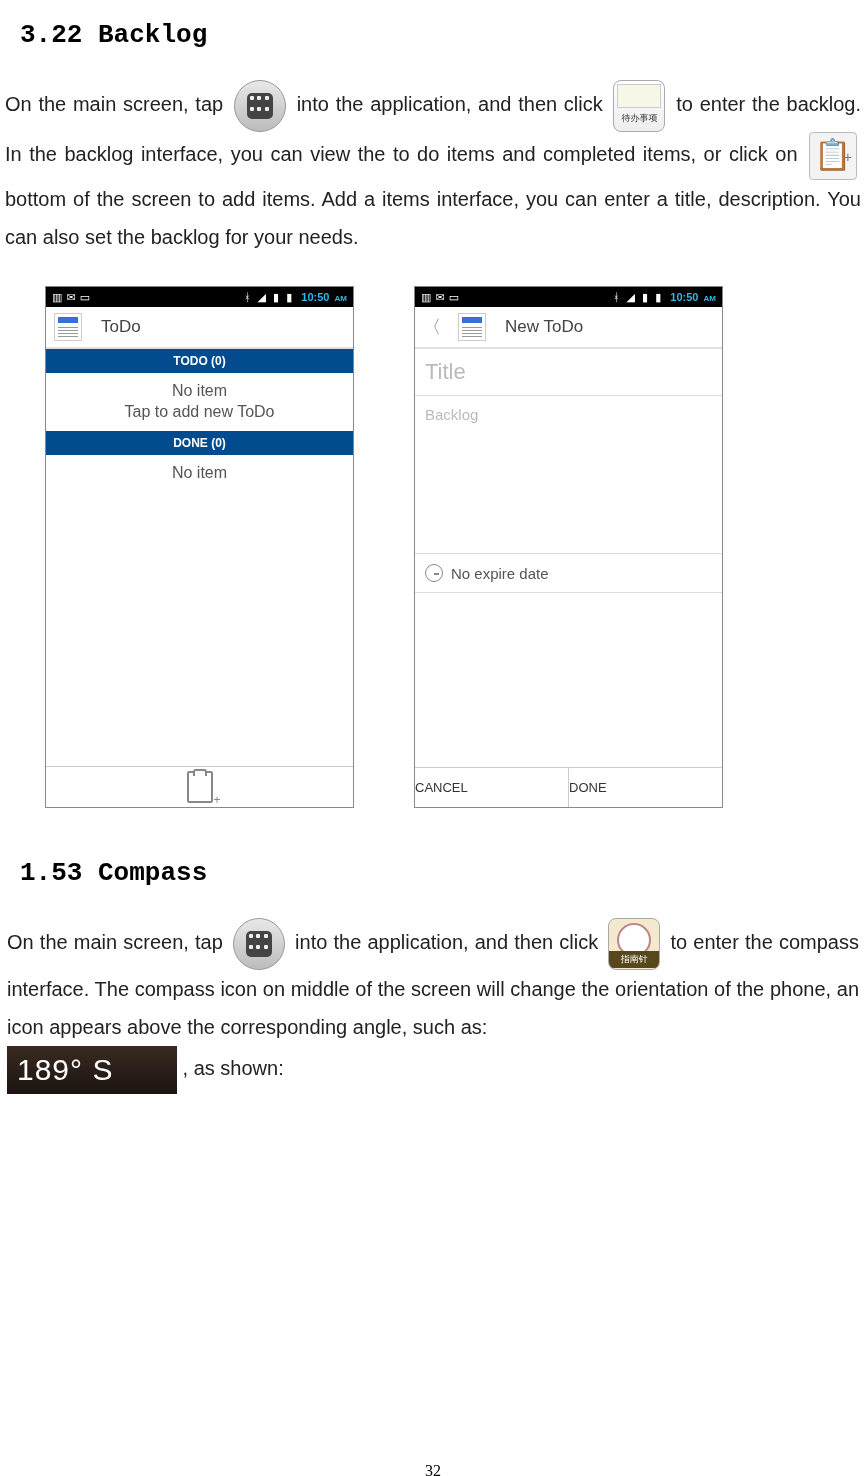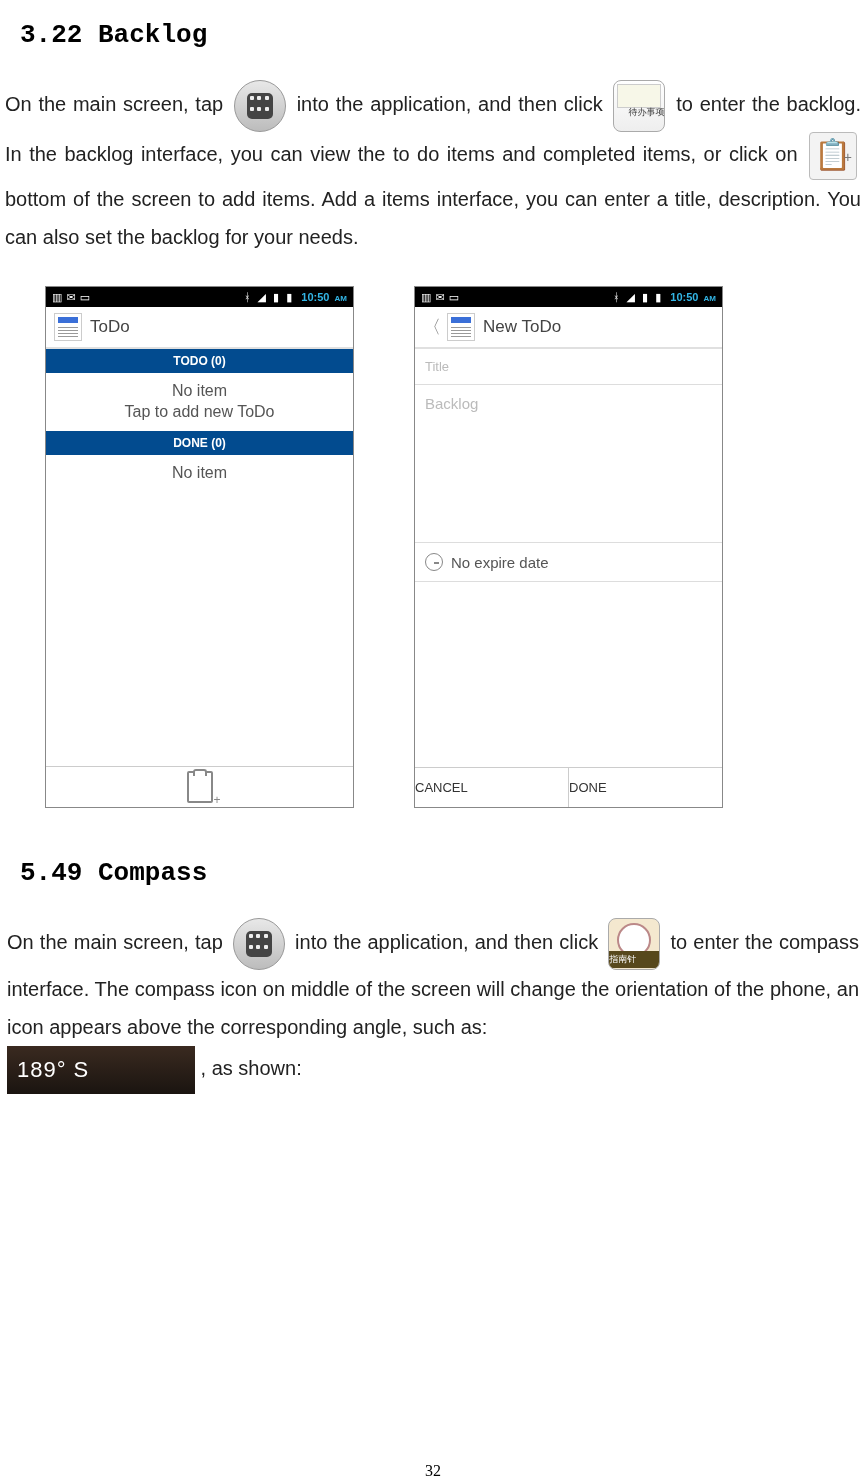--- a/index.html
+++ b/index.html
@@ -79,23 +79,23 @@
     overflow: hidden;
   }
   .inline-icon.todo-app .thumb{
     position:absolute;
     top:3px; left:3px; right:3px; height:22px;
     background:#f7f7e8;
     border:1px solid #ccc;
   }
   .inline-icon.todo-app .label{
     position:absolute;
-    bottom:10px; left:0; right:0;
+    bottom:4px; left:0; right:0;
     font-size:9px;
-    text-align:right;
+    text-align:center;
     color:#333;
     font-family:"SimSun","Microsoft YaHei",sans-serif;
   }
   .inline-icon.add-note {
     width: 46px;
     height: 46px;
     border:1px solid #bbb;
     background:#f3f3f3;
     border-radius:4px;
     font-size:30px;
@@ -123,32 +123,32 @@
     position:absolute;
     top:4px; left:0; right:0; margin:auto;
     width:30px; height:30px;
     border-radius:50%;
     border:2px solid #b88;
     background:#fff;
   }
   .inline-icon.compass-app .label{
     position:absolute;
     bottom:1px; left:0; right:0;
-    font-size:9px; 
+    font-size:9px; text-align:center;
     background:#57481c;
     color:#fff;
     font-family:"SimSun","Microsoft YaHei",sans-serif;
   }
   .inline-image.degree{
     display:inline-block;
-    width:188px; height:48px;
+    width:170px; height:48px;
     background:linear-gradient(#3a2a20,#1a1410);
     color:#fff;
     font-family:"Arial Narrow",Arial,sans-serif;
-    font-size:22px;
+    font-size:30px;
     line-height:48px;
     padding-left:10px;
     vertical-align:middle;
     box-sizing:border-box;
     letter-spacing:1px;
   }
   
   .screens{
     display:flex;
     gap:60px;
@@ -177,21 +177,21 @@
     font-size:11px;
   }
   .statusbar .time{
     color:#33b5e5;
     font-weight:bold;
   }
   .statusbar .time small{font-size:8px;}
   .phone .titlebar{
     display:flex;
     align-items:center;
-    gap:8px;
+    gap:19px;
     padding:6px 8px;
     border-bottom:2px solid #e0e0e0;
     font-size:17px;
     color:#444;
   }
   .titlebar .tb-icon{
     width:26px;height:26px;
     background:#fff;
     border:1px solid #ccc;
     position:relative;
@@ -258,21 +258,21 @@
     color:#888;
   }
   .back-chevron{
     color:#888;
     font-size:18px;
     margin-right:-2px;
   }
   .hint-input{
     border:none;
     border-bottom:1px solid #ddd;
-    font-size:13px;
+    font-size:22px;
     color:#bbb;
     padding:10px 10px;
     width:100%;
     box-sizing:border-box;
   }
   .hint-input.small{font-size:15px;}
   .expire-row{
     border-top:1px solid #ddd;
     border-bottom:1px solid #ddd;
     padding:10px;
@@ -402,21 +402,21 @@
       </div>
       <div class="content-flex"></div>
       <div class="bottom-two">
         <div>CANCEL</div>
         <div>DONE</div>
       </div>
     </div>
 
   </div>
 
-  <h2 class="section-heading" style="margin-top:50px;">5.49 Compass</h2>
+  <h2 class="section-heading" style="margin-top:50px;">1.53 Compass</h2>
 
   <div class="para2">
   <p class="body-text" style="text-align:justify;">
     <span class="frag">On the main screen, tap </span>
     <span class="inline-icon app-drawer"><span class="dots">
             <span></span>
             <span></span>
             <span></span>
             <span></span>
             <span></span>

